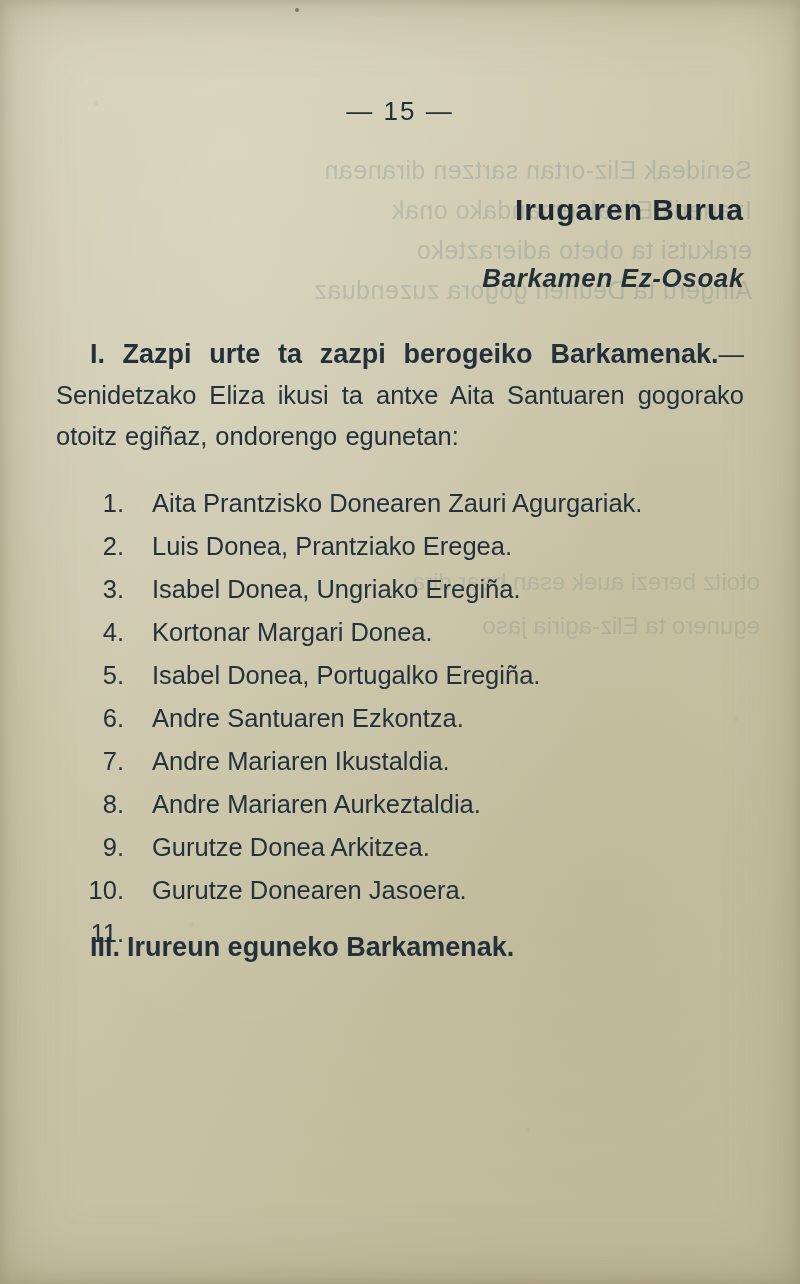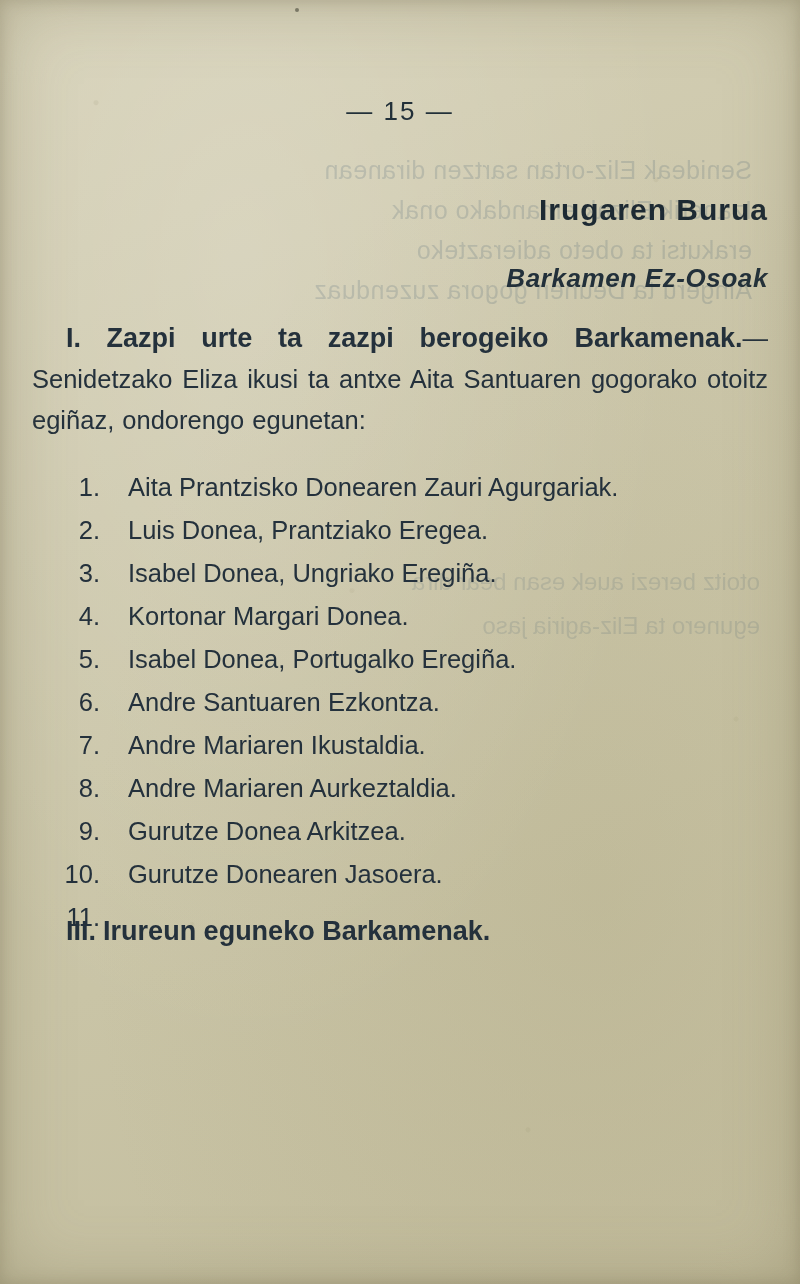--- a/index.html
+++ b/index.html
@@ -65,21 +65,21 @@
     color: #2b4a66;
     font-size: 24px;
     line-height: 44px;
     transform: scaleX(-1);
     filter: blur(0.7px);
     white-space: pre-line;
   }
   .content {
     position: relative;
     z-index: 3;
-    padding: 0 32px;
+    padding: 0 56px;
   }
   .folio {
     text-align: center;
     font-size: 26px;
     letter-spacing: 2px;
     margin-top: 96px;
     color: #223039;
   }
   .chapter-title {
     text-align: right;
@@ -94,21 +94,21 @@
     font-size: 26px;
     font-style: italic;
     letter-spacing: .6px;
     margin-top: 36px;
     color: #22303a;
   }
   .para {
     font-size: 25.5px;
     line-height: 41px;
     text-align: justify;
-    margin-top: 24px;
+    margin-top: 40px;
     word-spacing: 1px;
   }
   .para .lead {
     font-weight: bold;
     font-size: 27px;
   }
   .para.indent {
     text-indent: 34px;
   }
   ol.numbered {

